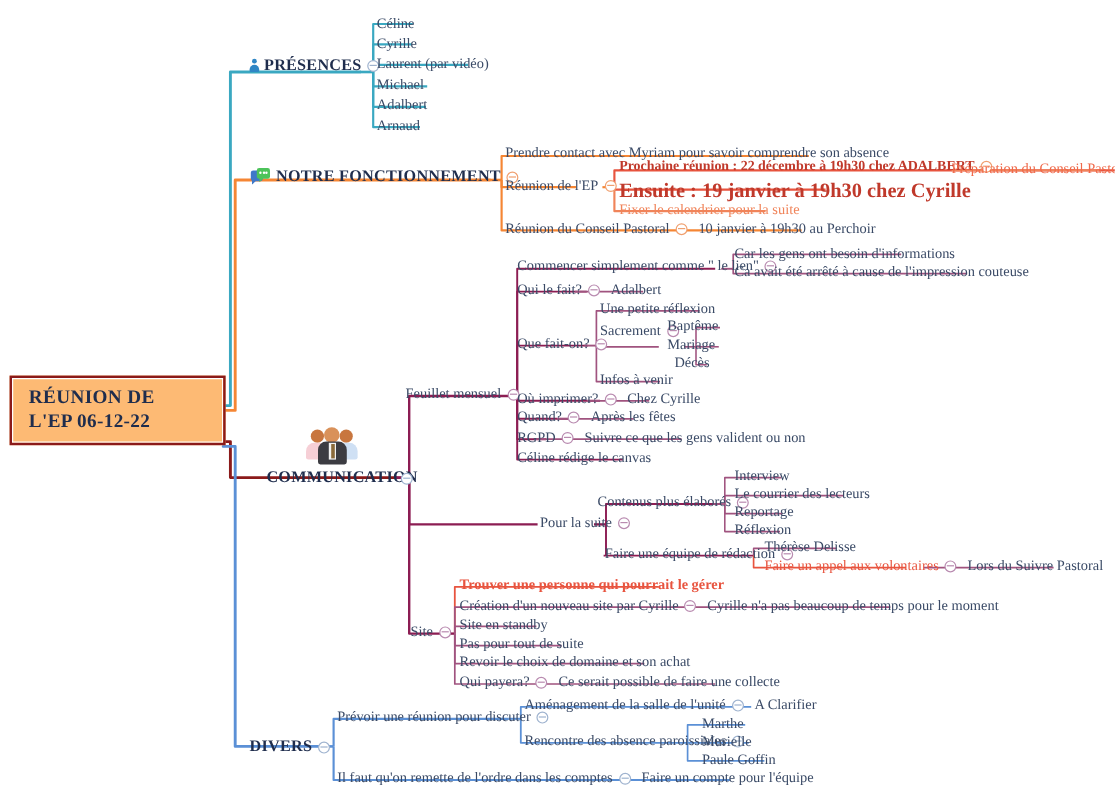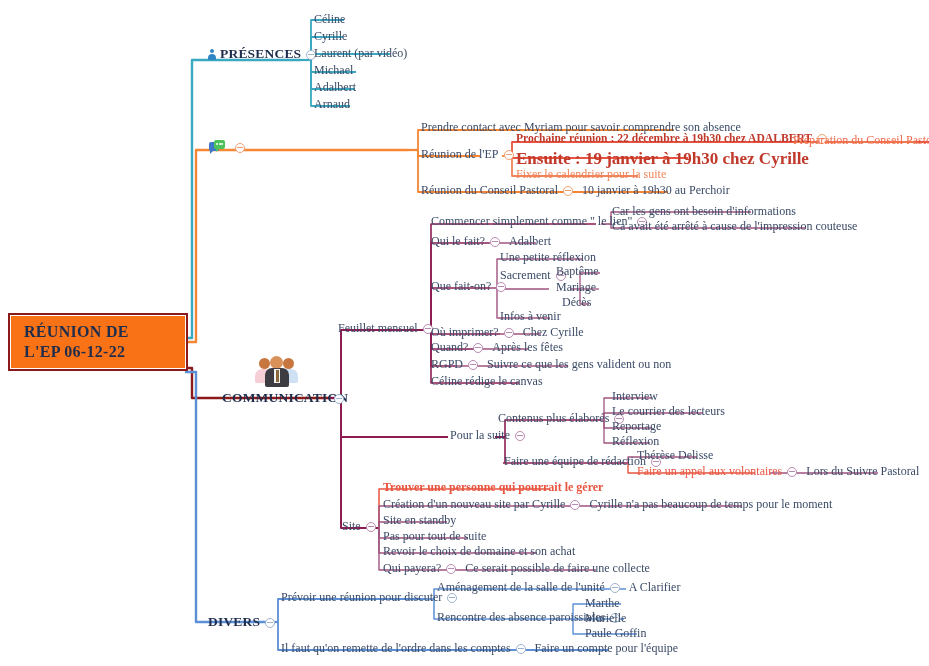--- a/index.html
+++ b/index.html
@@ -9,21 +9,21 @@
     overflow:hidden;position:relative;
   }
   #canvas{position:absolute;left:0;top:0;width:929px;height:666px;}
   svg.links{position:absolute;left:0;top:0;width:929px;height:666px;pointer-events:none;}
 
   .node{position:absolute;white-space:nowrap;line-height:1;}
 
   
   #root{
     left:8px;top:313px;width:176px;height:54px;
-    background:#f97316;border:2px solid #8b1a1a;
+    background:#fdba74;border:2px solid #8b1a1a;
     box-shadow:0 0 0 1px #ffffff inset;
   }
   #root .rtxt{
     display:block;padding:7px 0 0 14px;
     font-size:16px;font-weight:bold;color:#1f2d4d;
     letter-spacing:.3px;line-height:1.25;
   }
 
   
   .main{font-weight:bold;font-size:13.5px;color:#1f2d4d;letter-spacing:.2px;}
@@ -194,21 +194,21 @@
   <div class="node t" style="left:314px;top:98px;"><span>Arnaud</span></div>
 
   <div class="node main" style="left:209px;top:140px;">
     <span class="ico ico-chat">
       <span class="b1"></span><span class="b2"></span>
       <span class="dots">
           <i style="left:0"></i>
           <i style="left:2.5px"></i>
           <i style="left:5px"></i>
         </span>
-    </span><span class="hdl o"></span>
+    </span><span>NOTRE FONCTIONNEMENT</span><span class="hdl o"></span>
   </div>
 
   <div class="node t" style="left:421px;top:121px;"><span>Prendre contact avec Myriam pour savoir comprendre son absence</span></div>
 
   <div class="node t" style="left:421px;top:148px;"><span>Réunion de l'EP</span><span class="hdl o"></span></div>
 
   <div class="node t b" style="left:516px;top:133px;color:#c0392b;font-size:11.6px;"><span>Prochaine réunion : 22 décembre  à 19h30 chez ADALBERT</span><span class="hdl o"></span></div>
   <div class="node t" style="left:793px;top:134px;color:#f0694a;"><span>Préparation du Conseil Pastoral</span></div>
 
   <div class="node t b" style="left:516px;top:150px;color:#c0392b;font-size:17px;"><span>Ensuite : 19 janvier à 19h30 chez Cyrille</span></div>

